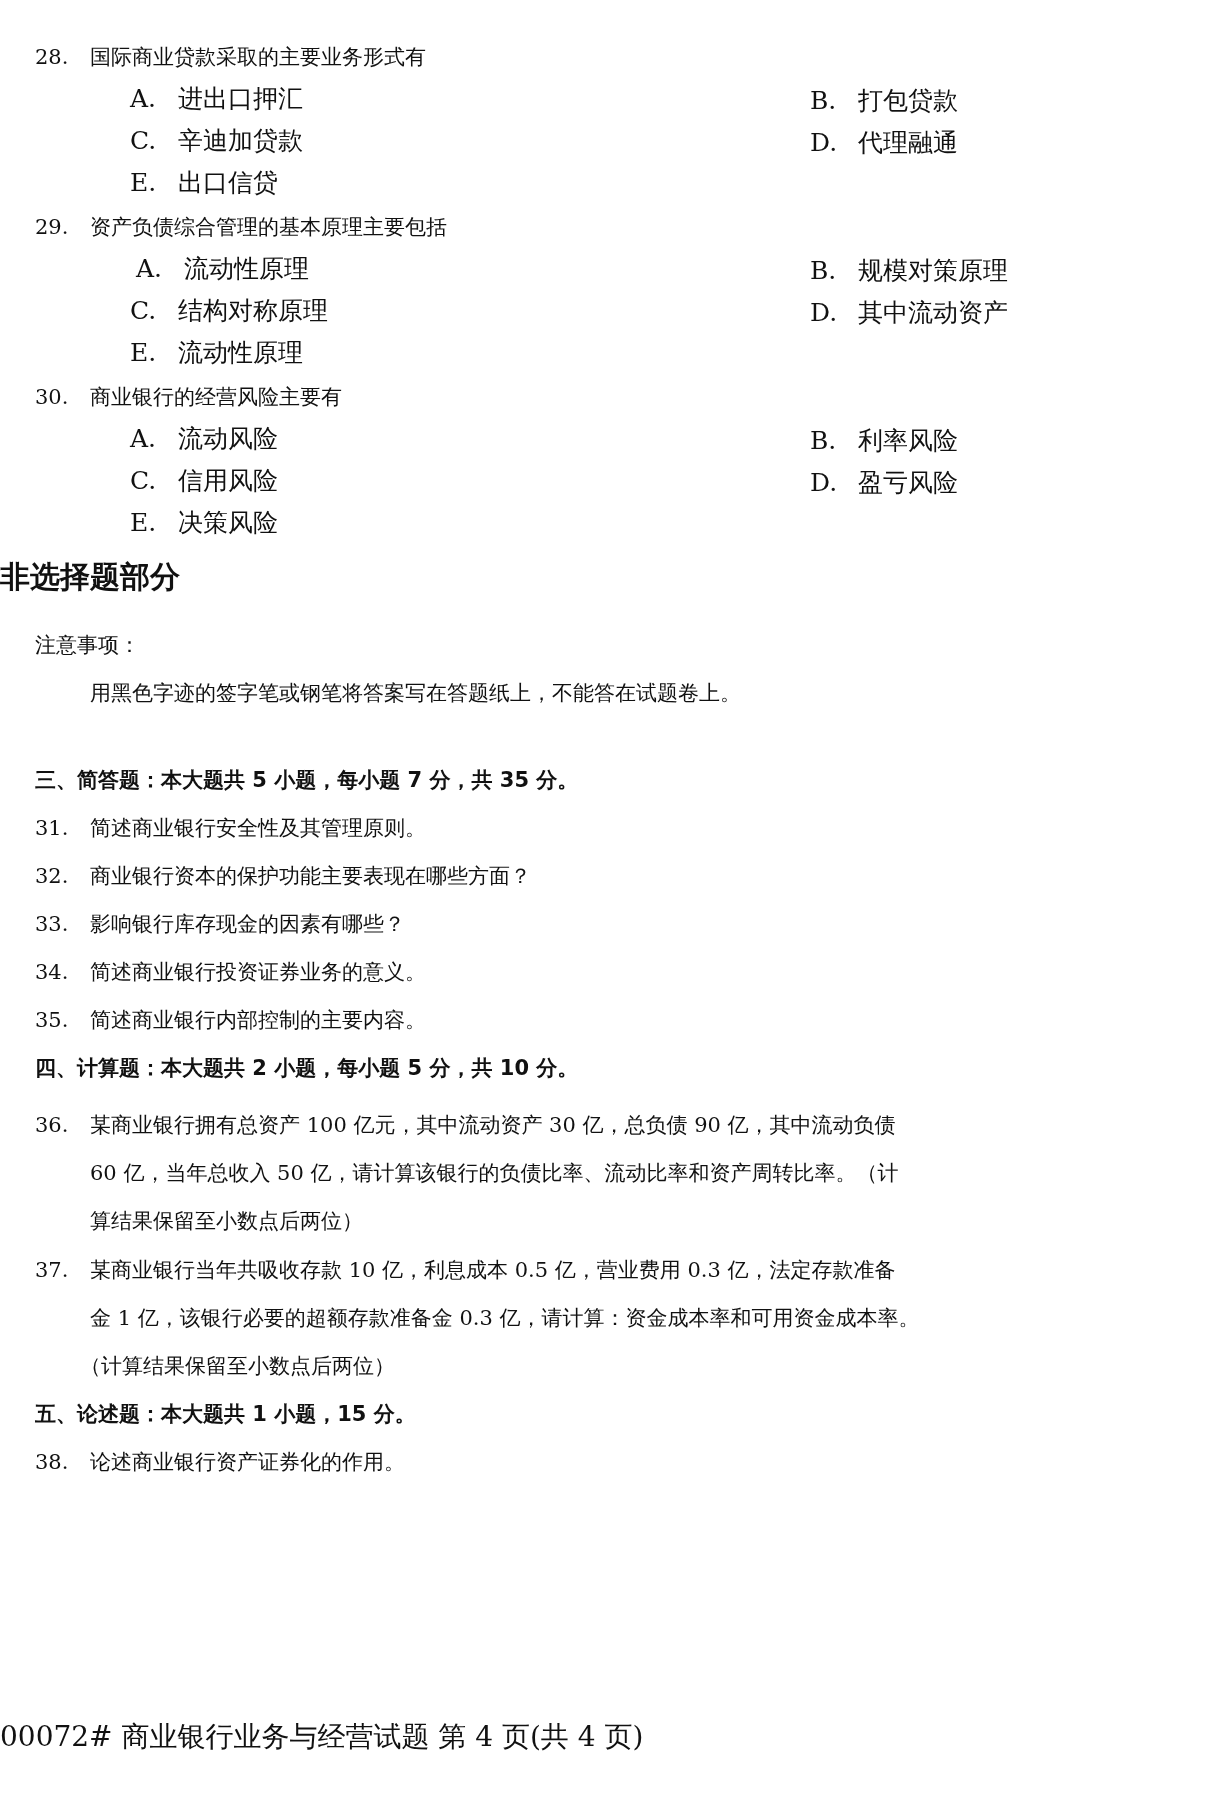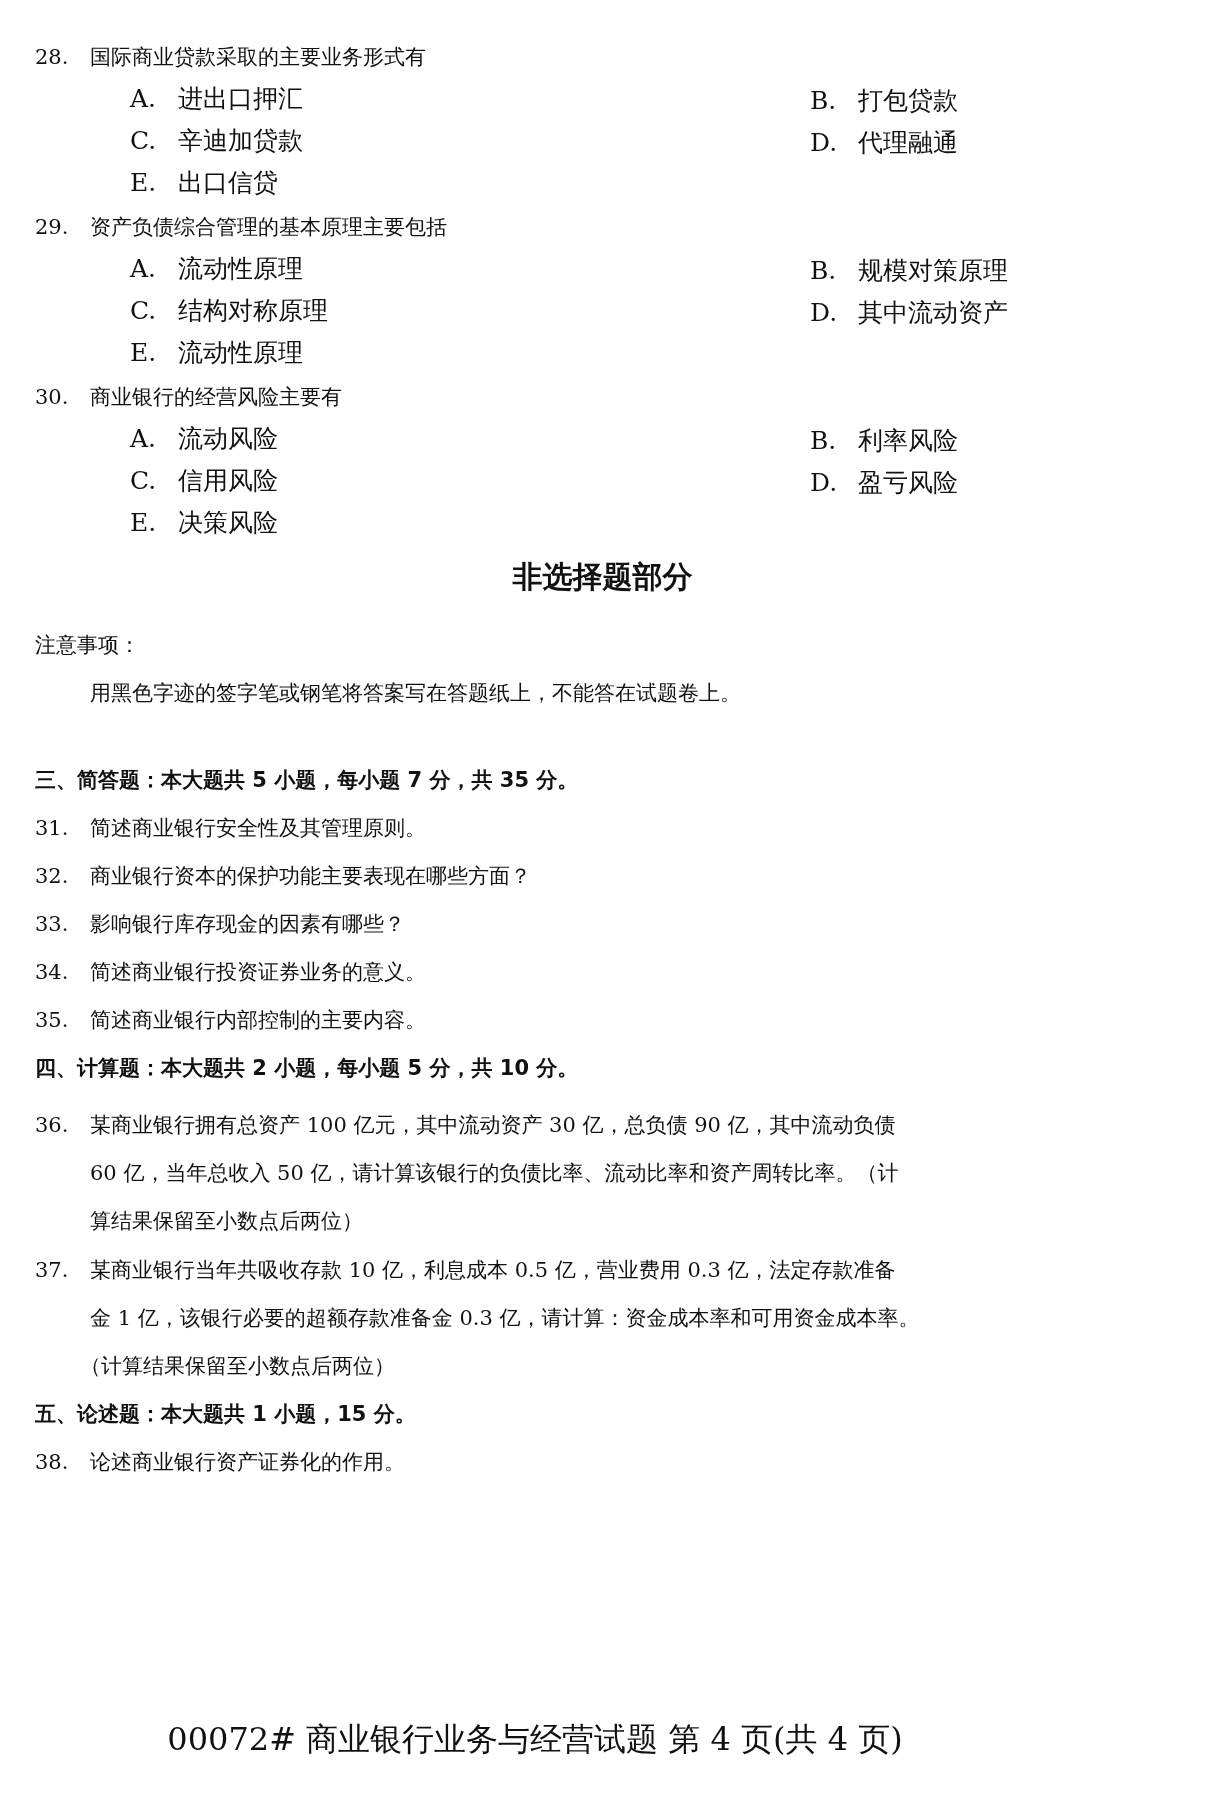--- a/index.html
+++ b/index.html
@@ -3,36 +3,36 @@
 <meta charset="utf-8">
 <style>
   html, body { margin:0; padding:0; background:#fff; }
   body { width:1205px; height:1814px; position:relative; overflow:hidden;
          font-family:"DejaVu Serif","Liberation Serif",serif; color:#111; }
   .line { position:absolute; font-size:21px; line-height:30px; white-space:nowrap; }
   .qnum { display:inline-block; width:55px; }
   .opt { position:absolute; font-size:25px; line-height:30px; white-space:nowrap;margin-left:40px; }
   .olabel { display:inline-block; width:48px; }
   .bold { font-weight:bold; font-family:"DejaVu Sans","Liberation Sans",sans-serif; }
-  .title { position:absolute; left:0; width:1205px; text-align:center; top:557px;
+  .title { position:absolute; left:0; width:1205px; top:557px;
            font-size:30px; font-weight:bold; font-family:"DejaVu Sans","Liberation Sans",sans-serif; }
-  .footer { position:absolute; left:0; width:1070px; text-align:center; top:1718px; font-size:32px; }
+  .footer { position:absolute; left:0; width:1070px; top:1718px; font-size:28px; }
 </style>
 </head>
 <body>
 
 <div class="line" style="left:35px;top:42px"><span class="qnum">28.</span><span>国际商业贷款采取的主要业务形式有</span></div>
 <div class="opt" style="left:90px;top:84px"><span class="olabel">A.</span><span>进出口押汇</span></div>
 <div class="opt" style="left:770px;top:86px"><span class="olabel">B.</span><span>打包贷款</span></div>
 <div class="opt" style="left:90px;top:126px"><span class="olabel">C.</span><span>辛迪加贷款</span></div>
 <div class="opt" style="left:770px;top:128px"><span class="olabel">D.</span><span>代理融通</span></div>
 <div class="opt" style="left:90px;top:168px"><span class="olabel">E.</span><span>出口信贷</span></div>
 
 <div class="line" style="left:35px;top:212px"><span class="qnum">29.</span><span>资产负债综合管理的基本原理主要包括</span></div>
-<div class="opt" style="left:90px;top:254px"><span class="olabel">A.</span><span>流动性原理</span></div>
+<div class="opt" style="left:96px;top:254px"><span class="olabel">A.</span><span>流动性原理</span></div>
 <div class="opt" style="left:770px;top:256px"><span class="olabel">B.</span><span>规模对策原理</span></div>
 <div class="opt" style="left:90px;top:296px"><span class="olabel">C.</span><span>结构对称原理</span></div>
 <div class="opt" style="left:770px;top:298px"><span class="olabel">D.</span><span>其中流动资产</span></div>
 <div class="opt" style="left:90px;top:338px"><span class="olabel">E.</span><span>流动性原理</span></div>
 
 <div class="line" style="left:35px;top:382px"><span class="qnum">30.</span><span>商业银行的经营风险主要有</span></div>
 <div class="opt" style="left:90px;top:424px"><span class="olabel">A.</span><span>流动风险</span></div>
 <div class="opt" style="left:770px;top:426px"><span class="olabel">B.</span><span>利率风险</span></div>
 <div class="opt" style="left:90px;top:466px"><span class="olabel">C.</span><span>信用风险</span></div>
 <div class="opt" style="left:770px;top:468px"><span class="olabel">D.</span><span>盈亏风险</span></div>

